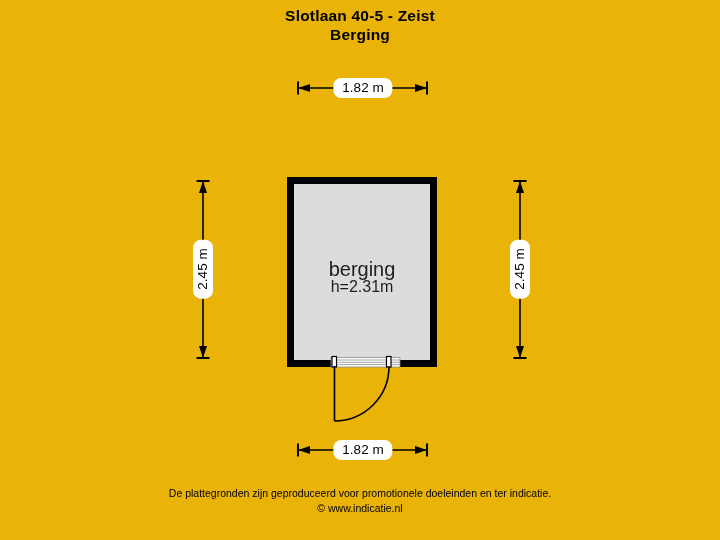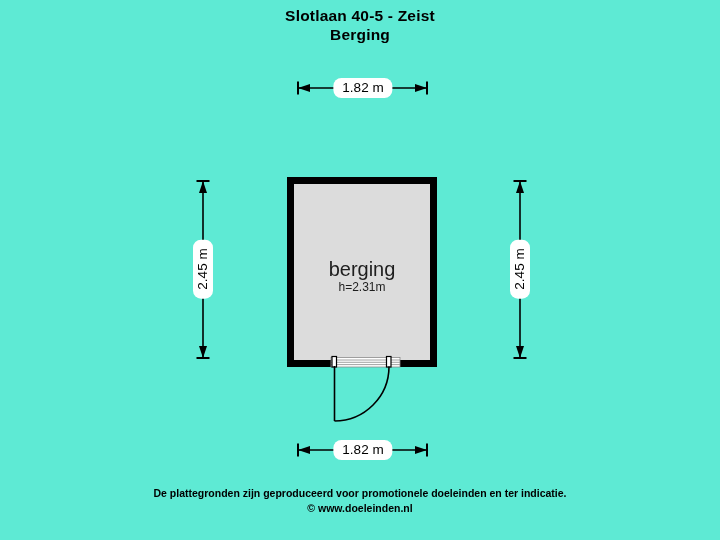--- a/index.html
+++ b/index.html
@@ -1,20 +1,20 @@
 <!DOCTYPE html>
 <html><head>
 <meta charset="utf-8">
 <style>
   html, body { margin: 0; padding: 0; background: #ffffff; }
   .stage {
     position: relative;
     width: 720px;
     height: 540px;
-    background: #5eead4;
+    background: #eab308;
     overflow: hidden;
     font-family: "Liberation Sans", sans-serif;
     color: #000000;
   }
   .abs { position: absolute; }
   .title-block {
     left: 0; top: 6px; width: 720px;
     text-align: center;
     font-weight: bold;
     font-size: 15.5px;
@@ -33,28 +33,28 @@
   }
   .dim-label.vert { transform: translate(-50%, -50%) rotate(-90deg); }
   .room-name {
     transform: translate(-50%, -50%);
     font-size: 20px;
     color: #1e1e1e;
     white-space: nowrap;
   }
   .room-height {
     transform: translate(-50%, -50%);
-    font-size: 12px;
+    font-size: 16px;
     color: #1e1e1e;
     white-space: nowrap;
   }
   .footer-block {
     left: 0; top: 486px; width: 720px;
     text-align: center;
-    font-weight: bold;
+    font-weight: normal;
     font-size: 10.5px;
     line-height: 14.5px;
   }
 </style>
 </head>
 <body>
 
 <div class="stage">
 
   <div class="abs title-block">
@@ -124,16 +124,16 @@
   <div class="abs dim-label" style="left:363px; top:88px;">1.82 m</div>
   <div class="abs dim-label" style="left:363px; top:450px;">1.82 m</div>
   <div class="abs dim-label vert" style="left:203px; top:269px;">2.45 m</div>
   <div class="abs dim-label vert" style="left:520px; top:269px;">2.45 m</div>
 
   <div class="abs room-name" style="left:362px; top:269px;">berging</div>
   <div class="abs room-height" style="left:362px; top:287px;">h=2.31m</div>
 
   <div class="abs footer-block">
     <div>De plattegronden zijn geproduceerd voor promotionele doeleinden en ter indicatie.</div>
-    <div>© www.doeleinden.nl</div>
+    <div>© www.indicatie.nl</div>
   </div>
 
 </div>
 
 </body></html>

